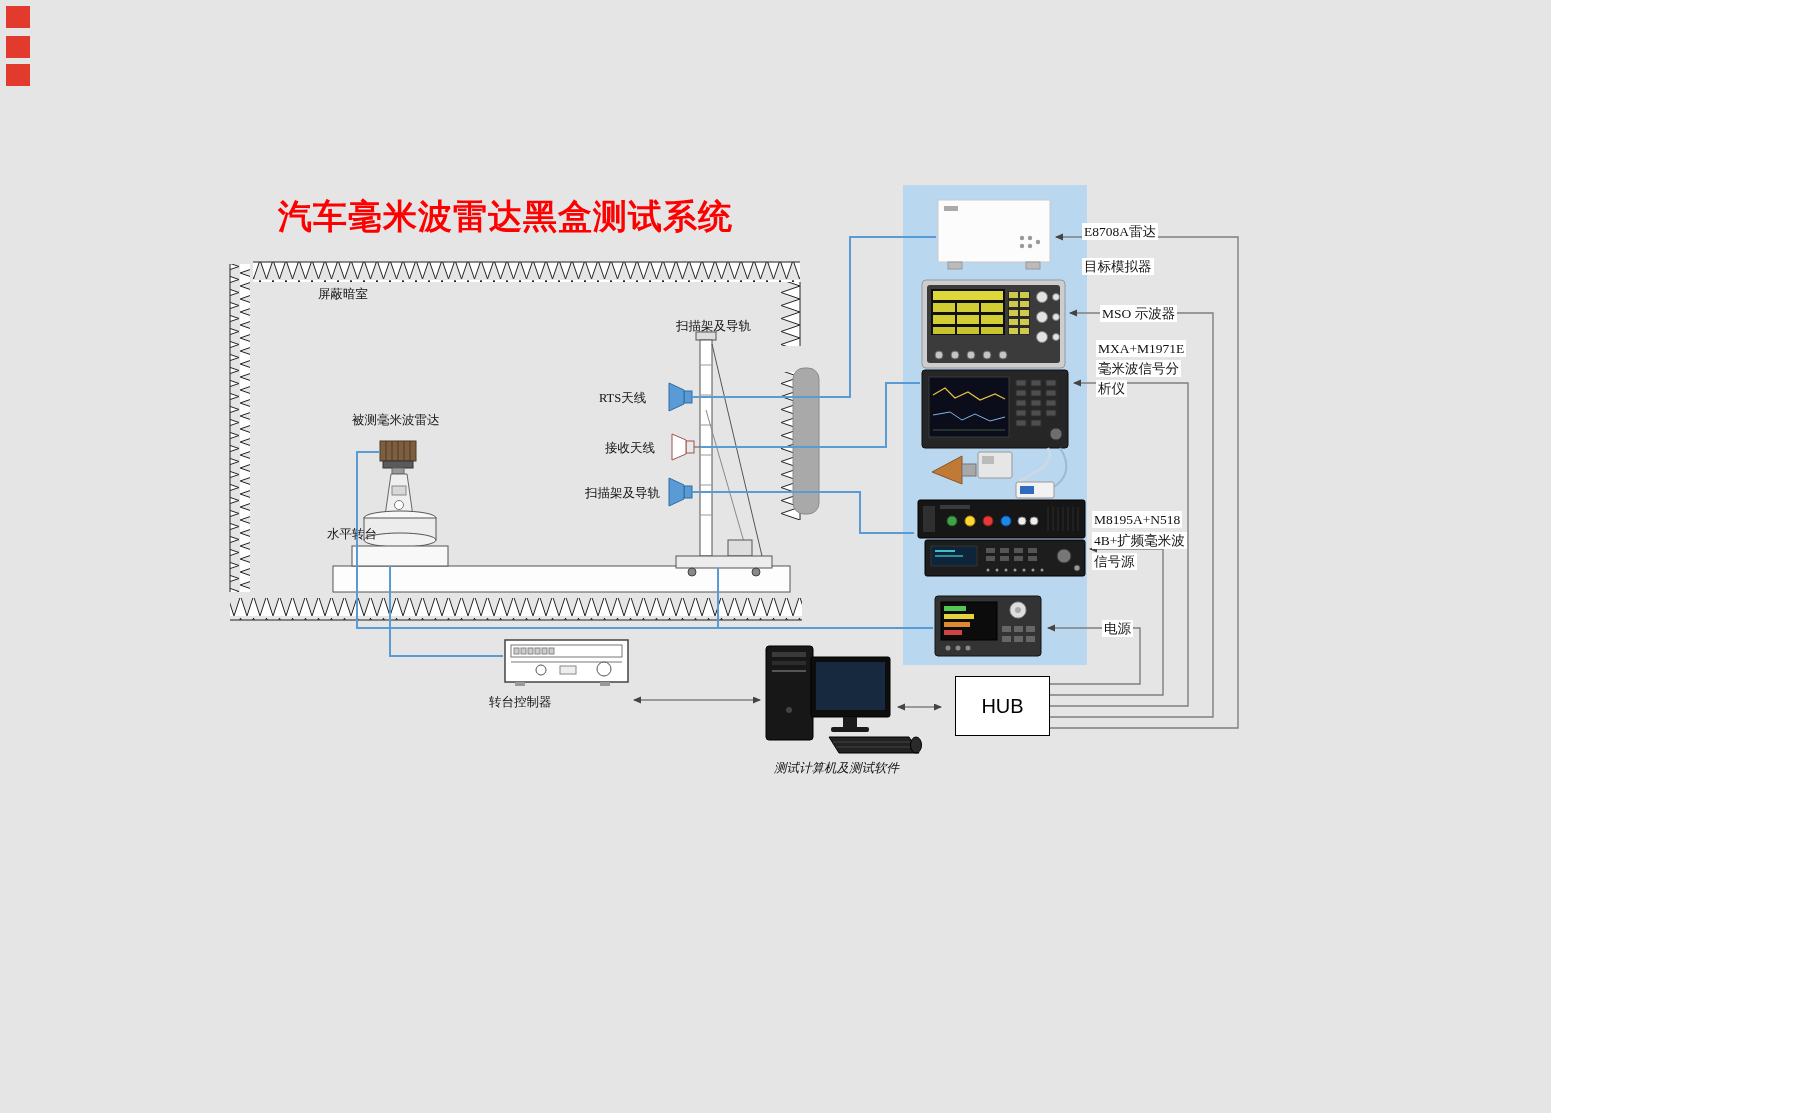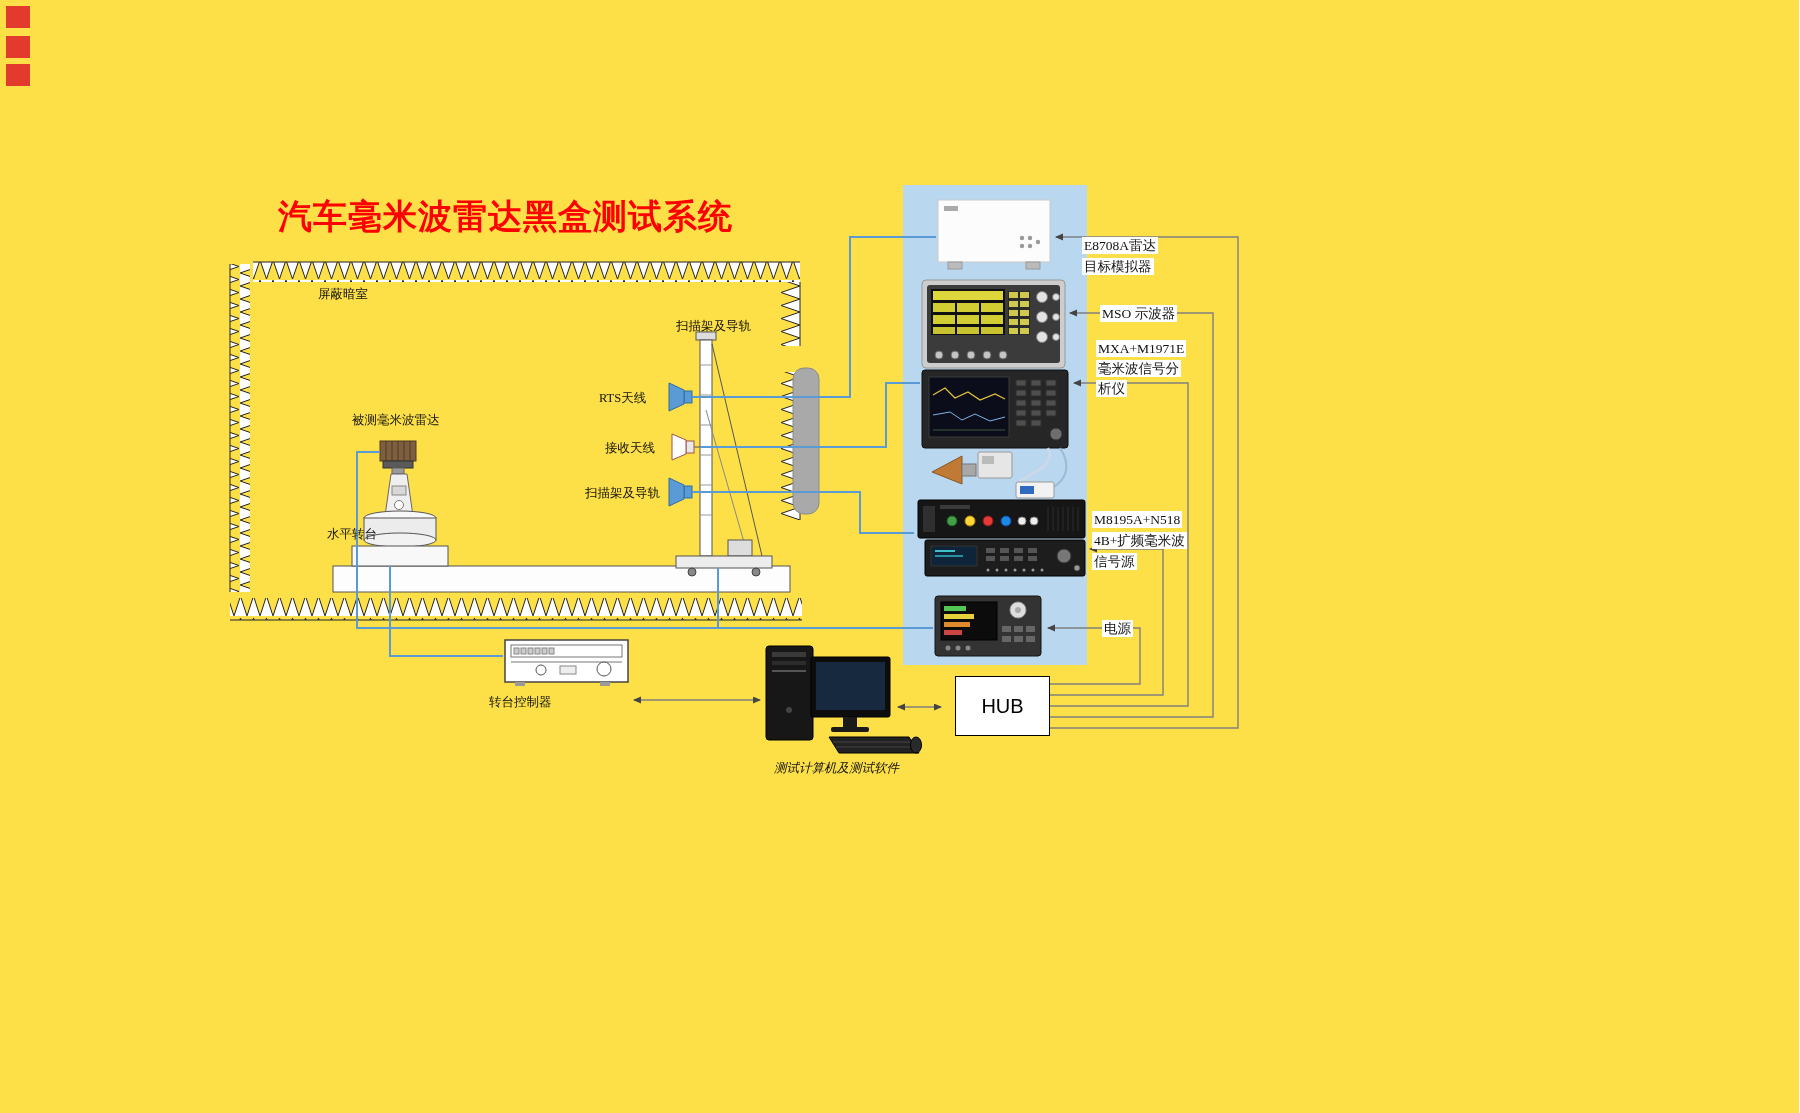--- a/index.html
+++ b/index.html
@@ -2,21 +2,21 @@
 <html style="--accent-red: #ff0000; --panel-blue: #b9d7ee; --rf-blue: #5b9bd5; --lan-gray: #7f7f7f;"><head>
 <meta charset="utf-8">
 <style>
   :root{
     --accent-red:#ff0000;
     --panel-blue:#b9d7ee;
     --rf-blue:#5b9bd5;
     --lan-gray:#7f7f7f;
   }
   html,body{margin:0;padding:0;background:#fff;}
-  .stage{position:relative;width:1799px;height:1113px;background:#fde047;overflow:hidden;}
+  .stage{position:relative;width:1551px;height:1113px;background:#e5e5e5;overflow:hidden;}
   .stage svg{position:absolute;left:0;top:0;}
   .lbl{position:absolute;font:12.5px "Liberation Serif","DejaVu Serif",serif;color:#111;white-space:nowrap;}
   .rlbl{position:absolute;font:13.5px "Liberation Serif","DejaVu Serif",serif;color:#111;white-space:nowrap;background:#fff;padding:0 2px;line-height:17px;}
   .title{position:absolute;font:bold 34px "Liberation Serif","DejaVu Serif",serif;color:var(--accent-red);letter-spacing:1px;white-space:nowrap;}
   .hub{position:absolute;left:955px;top:676px;width:95px;height:60px;border:1.6px solid #000;background:#fff;
        display:flex;align-items:center;justify-content:center;
        font:20px "Liberation Sans","DejaVu Sans",sans-serif;color:#000;box-sizing:border-box;}
   .rf{stroke:var(--rf-blue);stroke-width:2;fill:none;}
   .lan{stroke:var(--lan-gray);stroke-width:1.4;fill:none;}
 </style>
@@ -329,21 +329,21 @@
 <div class="title" style="left:278px;top:194px;">汽车毫米波雷达黑盒测试系统</div>
 
 <div class="lbl" style="left:318px;top:286px;">屏蔽暗室</div>
 <div class="lbl" style="left:676px;top:318px;">扫描架及导轨</div>
 <div class="lbl" style="left:352px;top:402px;margin-top:10px;">被测毫米波雷达</div>
 <div class="lbl" style="left:599px;top:390px;">RTS天线</div>
 <div class="lbl" style="left:605px;top:440px;">接收天线</div>
 <div class="lbl" style="left:585px;top:485px;">扫描架及导轨</div>
 <div class="lbl" style="left:327px;top:526px;">水平转台</div>
 
-<div class="rlbl" style="left:1082px;top:223px;margin-top:14px;">E8708A雷达</div>
+<div class="rlbl" style="left:1082px;top:223px;">E8708A雷达</div>
 <div class="rlbl" style="left:1082px;top:258px;">目标模拟器</div>
 <div class="rlbl" style="left:1100px;top:305px;">MSO 示波器</div>
 <div class="rlbl" style="left:1096px;top:340px;">MXA+M1971E</div>
 <div class="rlbl" style="left:1096px;top:360px;">毫米波信号分</div>
 <div class="rlbl" style="left:1096px;top:380px;">析仪</div>
 <div class="rlbl" style="left:1092px;top:511px;">M8195A+N518</div>
 <div class="rlbl" style="left:1092px;top:532px;">4B+扩频毫米波</div>
 <div class="rlbl" style="left:1092px;top:553px;">信号源</div>
 <div class="rlbl" style="left:1102px;top:620px;">电源</div>
 

